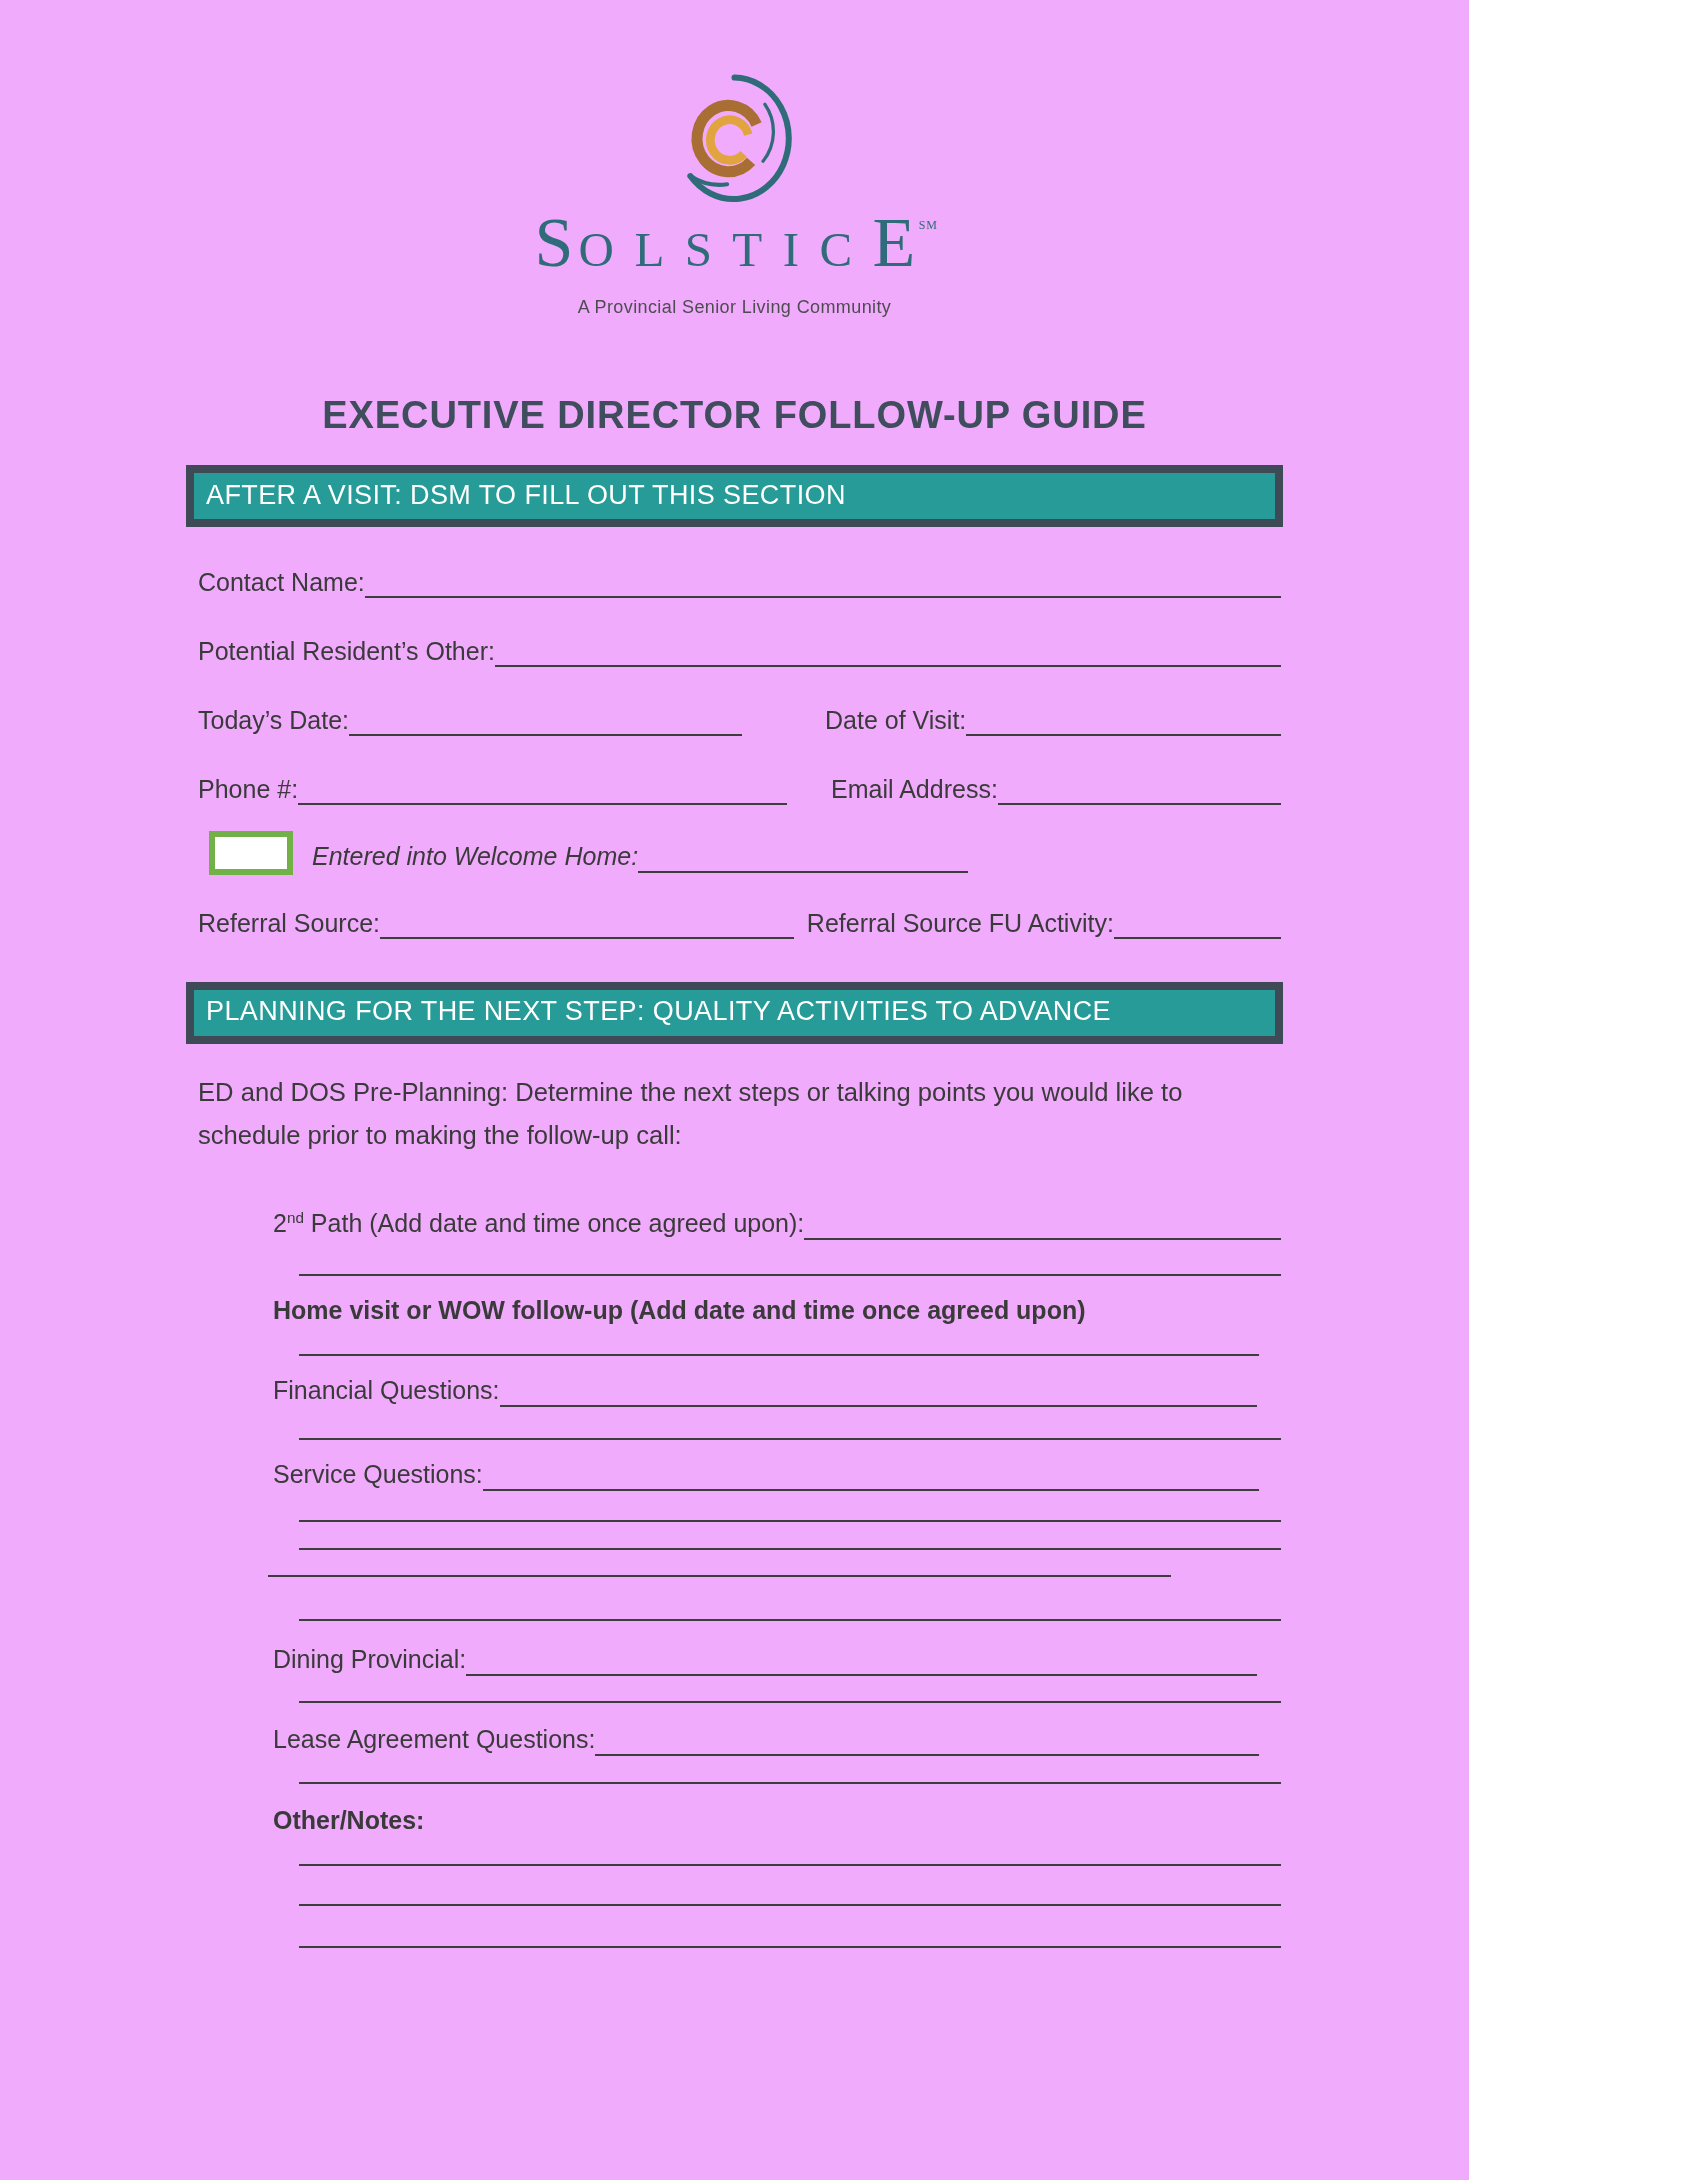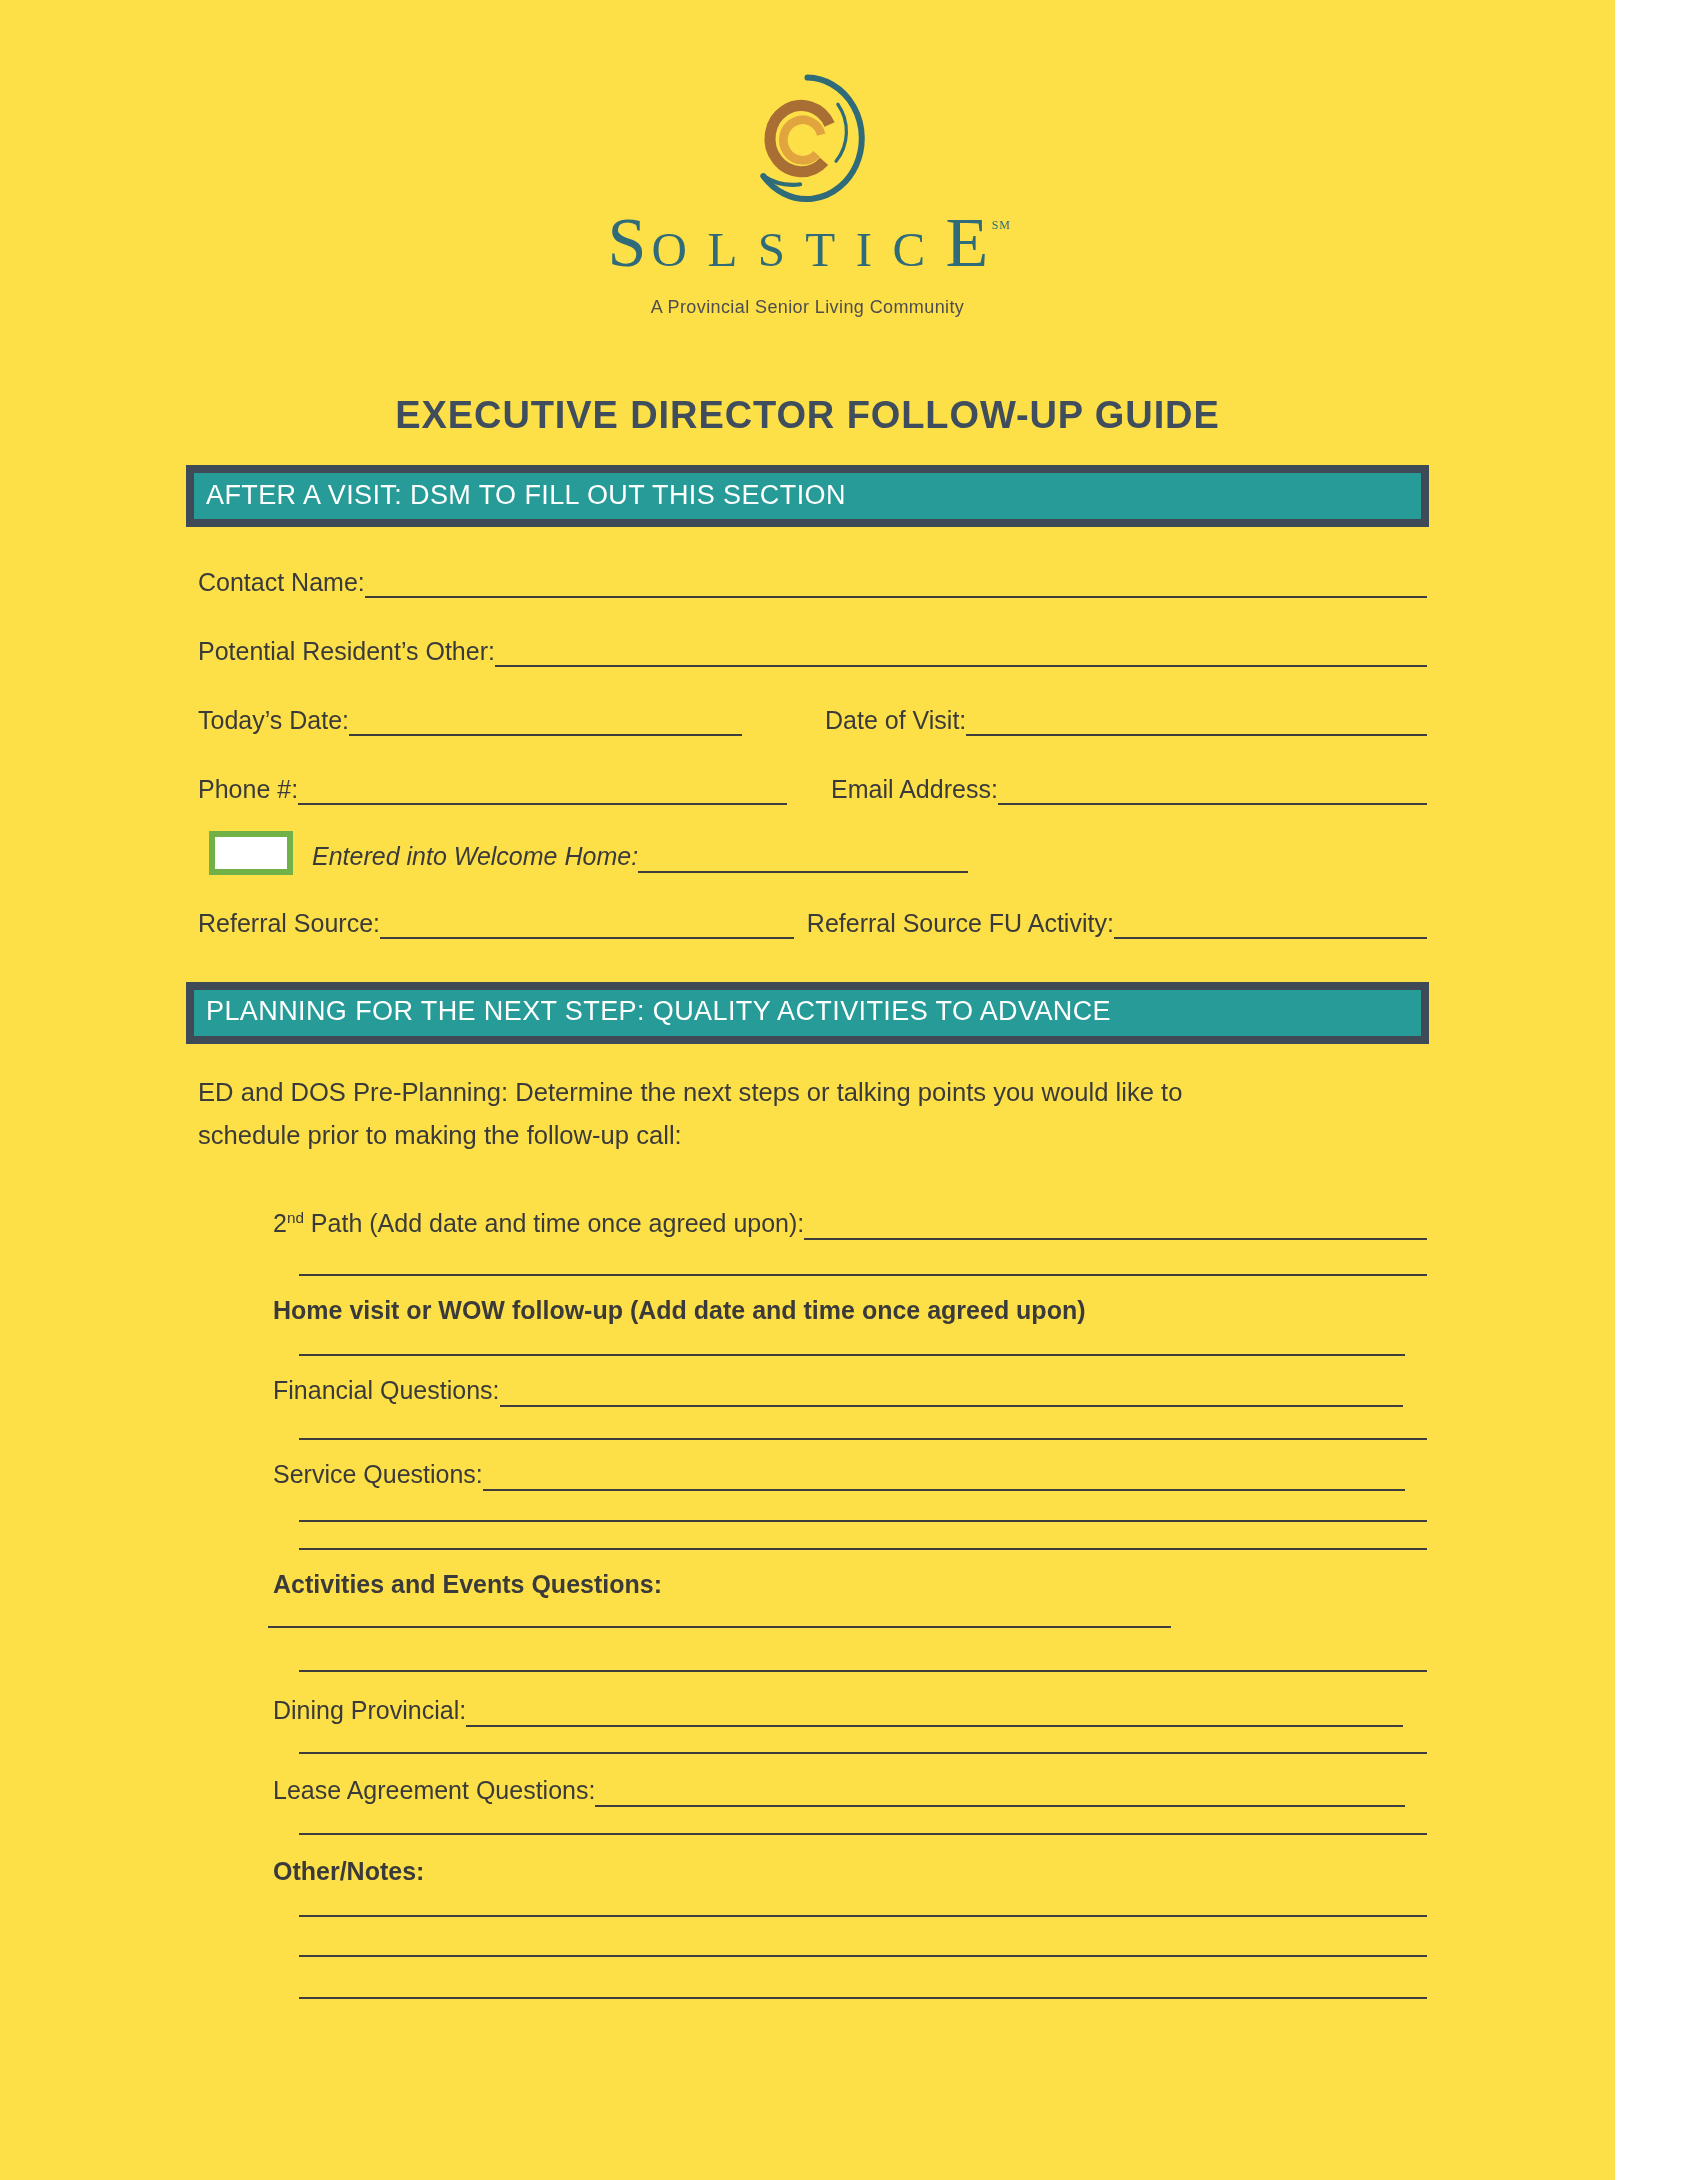--- a/index.html
+++ b/index.html
@@ -1,17 +1,17 @@
 <!DOCTYPE html>
 <html style="font-size:13.6px"><head>
 <meta charset="utf-8">
 <style>
   html,body { margin:0; padding:0; background:#ffffff; }
   body { width:1685px; height:2181px; font-family:"Liberation Sans", sans-serif; color:#3a3a3a; }
-  .page { position:relative; width:1615px; height:2181px; background:#fde047; overflow:hidden; }
+  .page { position:relative; width:1469px; height:2181px; background:#f0abfc; overflow:hidden; }
 
   
   .logo-wrap { text-align:center; padding-top:73px; }
   .logo-svg { display:block; margin:0 auto; }
   .wordmark { font-family:"Liberation Serif", serif; color:#2f6b79; line-height:60px; margin-top:1.7px; white-space:nowrap; }
   .wm-big { font-size:70px; }
   .wm-mid { font-size:49px; letter-spacing:20.4px; margin-left:5.1px; }
   .wm-end { font-size:70px; }
   .wm-sm  { font-size:12px; letter-spacing:0.9px; position:relative; top:-37px; left:3.4px; color:#2f6b79; }
   .tagline { font-size:18px; color:#4d4d4f; margin-top:5.1px; letter-spacing:0.4px; }
@@ -133,21 +133,20 @@
     <div class="wline cont" style="margin-top:31px"></div>
 
     <div class="q-row" style="margin-top:17px">
       <span>Service Questions:</span>
       <span class="wline grow r26"></span>
     </div>
     <div class="wline cont" style="margin-top:29px"></div>
 
     <div class="wline cont" style="margin-top:25.6px"></div>
 
-    <div class="q-plain" style="margin-top:17px">Activities and Events Questions:</div>
     <div class="wline short" style="margin-top:25.6px"></div>
     <div class="wline cont" style="margin-top:42px"></div>
 
     <div class="q-row" style="margin-top:20.4px">
       <span>Dining Provincial:</span>
       <span class="wline grow r28"></span>
     </div>
     <div class="wline cont" style="margin-top:25.6px"></div>
 
     <div class="q-row" style="margin-top:19px">

